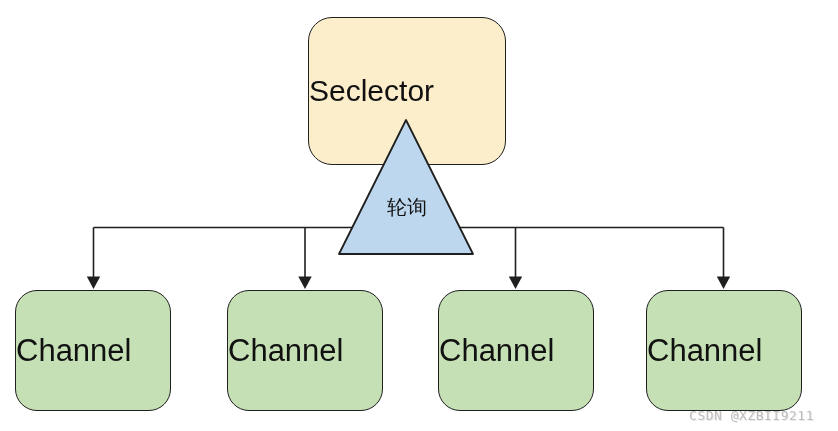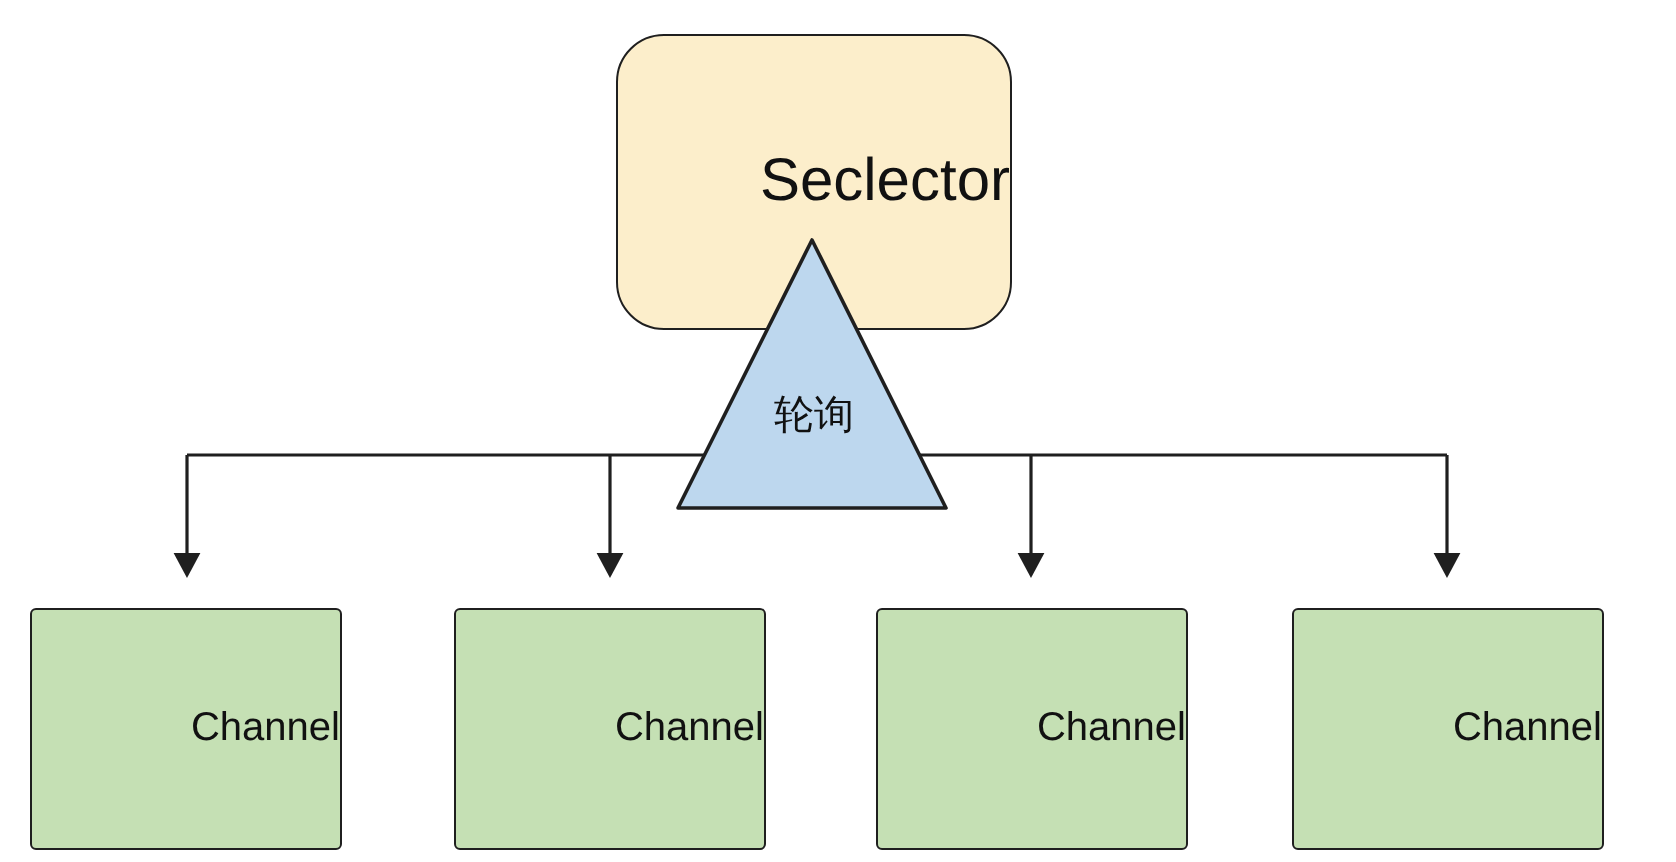--- a/index.html
+++ b/index.html
@@ -14,35 +14,35 @@
   .canvas{
     position:relative;
     width:838px;height:431px;
     background:#ffffff;
     overflow:hidden;
   }
   .node{
     position:absolute;
     box-sizing:border-box;
     border:1.6px solid var(--line-color);
-    display:flex;align-items:center;justify-content:flex-end;
+    display:flex;align-items:center;justify-content:flex-start;
     color:#111;
   }
   .selector-node{
     left:308px;top:17px;width:198px;height:148px;
     background:var(--selector-fill);
     border-radius:24px;
     font-size:30px;
     z-index:1;
   }
   .channel-node{
-    top:304px;width:156px;height:121px;
+    top:290px;width:156px;height:121px;
     background:var(--channel-fill);
-    border-radius:3px;
-    font-size:20px;
+    border-radius:22px;
+    font-size:31px;
     z-index:1;
   }
   .channel-0{left:15px;}
   .channel-1{left:227px;}
   .channel-2{left:438px;}
   .channel-3{left:646px;}
   .overlay-svg{
     position:absolute;left:0;top:0;width:838px;height:431px;
     z-index:2;
     pointer-events:none;
@@ -103,14 +103,15 @@
     <path class="arrowhead" d="M93.5 289 L86.8 276.5 L100.2 276.5 Z"></path>
     <path class="arrowhead" d="M305 289 L298.3 276.5 L311.7 276.5 Z"></path>
     <path class="arrowhead" d="M515.5 289 L508.8 276.5 L522.2 276.5 Z"></path>
     <path class="arrowhead" d="M723.5 289 L716.8 276.5 L730.2 276.5 Z"></path>
 
     <polygon class="triangle" points="406,120 473,254 339,254"></polygon>
   </svg>
 
   <div class="poll-label">轮询</div>
 
+  <div class="watermark">CSDN @XZBII9211</div>
 
 </div>
 
 </body></html>

